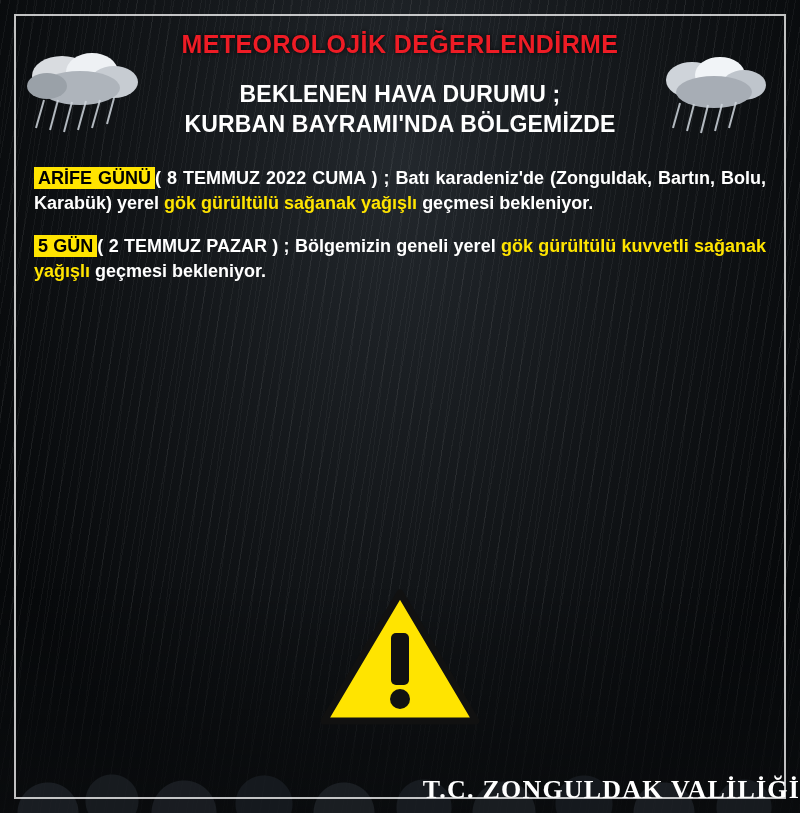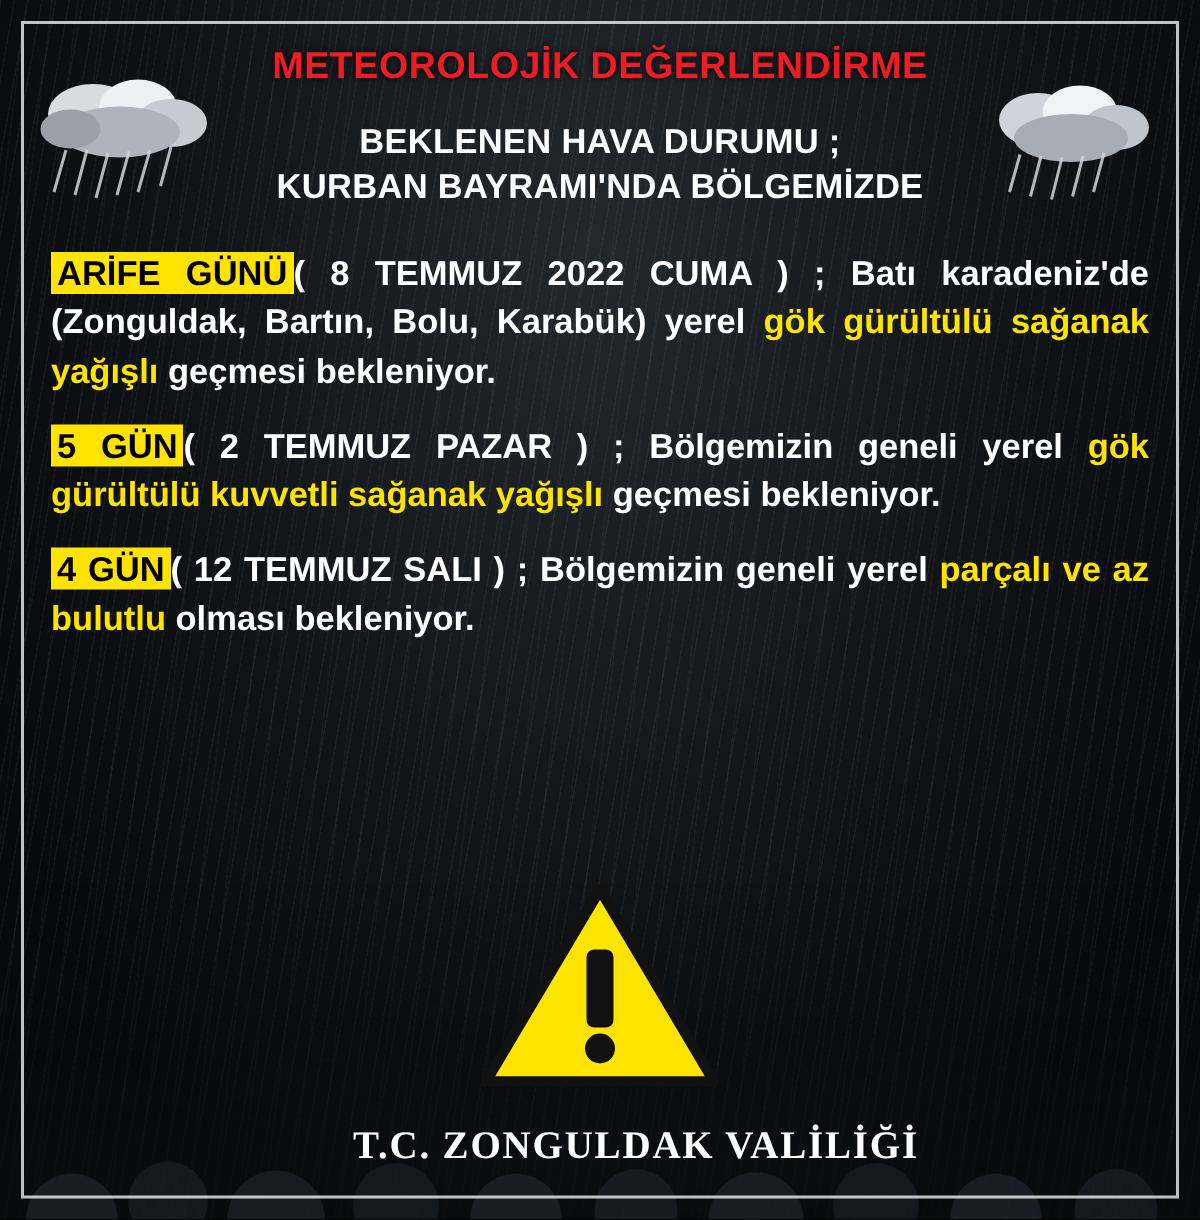--- a/index.html
+++ b/index.html
@@ -102,21 +102,21 @@
     position: absolute;
     z-index: 6;
     pointer-events: none;
   }
   .cloud.left  { left: 22px;  top: 42px; }
   .cloud.right { right: 24px; top: 48px; }
 
   .body-block {
     margin-top: 26px;
     color: #ffffff;
-    font-size: 23px;
+    font-size: 18px;
     font-weight: bold;
     line-height: 1.42;
     text-align: justify;
   }
   .para {
     margin: 0 0 17px 0;
   }
   .hl {
     background: #ffe400;
     color: #000000;
@@ -130,22 +130,22 @@
     position: absolute;
     left: 0; right: 0;
     bottom: 86px;
     display: flex;
     justify-content: center;
     z-index: 6;
   }
   .footer {
     position: absolute;
     left: 0; right: 0;
-    bottom: 34px;
-    text-align: center;
+    bottom: 8px;
+    text-align: right;
     color: #ffffff;
     font-family: "Liberation Serif", serif;
     font-weight: bold;
     font-size: 26px;
     letter-spacing: 1.2px;
     z-index: 6;
     margin-left: 48px;
   }
 </style>
 </head>
@@ -210,23 +210,20 @@
       <p class="para">
         <span class="hl">ARİFE GÜNÜ</span><span>( 8 TEMMUZ 2022 CUMA   ) ; </span><span>Batı karadeniz'de (Zonguldak, Bartın, Bolu, Karabük) yerel </span><span class="yel">gök gürültülü sağanak yağışlı</span><span> geçmesi bekleniyor.</span>
       </p>
 
 
       <p class="para">
         <span class="hl">5 GÜN</span><span>( 2 TEMMUZ PAZAR ) ; </span><span>Bölgemizin geneli yerel </span><span class="yel">gök gürültülü kuvvetli sağanak yağışlı</span><span> geçmesi bekleniyor.</span>
       </p>
 
 
-      <p class="para">
-        <span class="hl">4 GÜN</span><span>( 12 TEMMUZ SALI   ) ; </span><span>Bölgemizin geneli yerel </span><span class="yel">parçalı ve az bulutlu</span><span> olması  bekleniyor.</span>
-      </p>
 
     </div>
   </div>
 
   <div class="warning">
     <svg width="160" height="140" viewBox="0 0 160 140">
       <polygon points="80,6 156,134 4,134" fill="#ffe400" stroke="#111111" stroke-width="7" stroke-linejoin="round"></polygon>
       <rect x="71" y="46" width="18" height="52" rx="5" fill="#111111"></rect>
       <circle cx="80" cy="112" r="10" fill="#111111"></circle>
     </svg>

